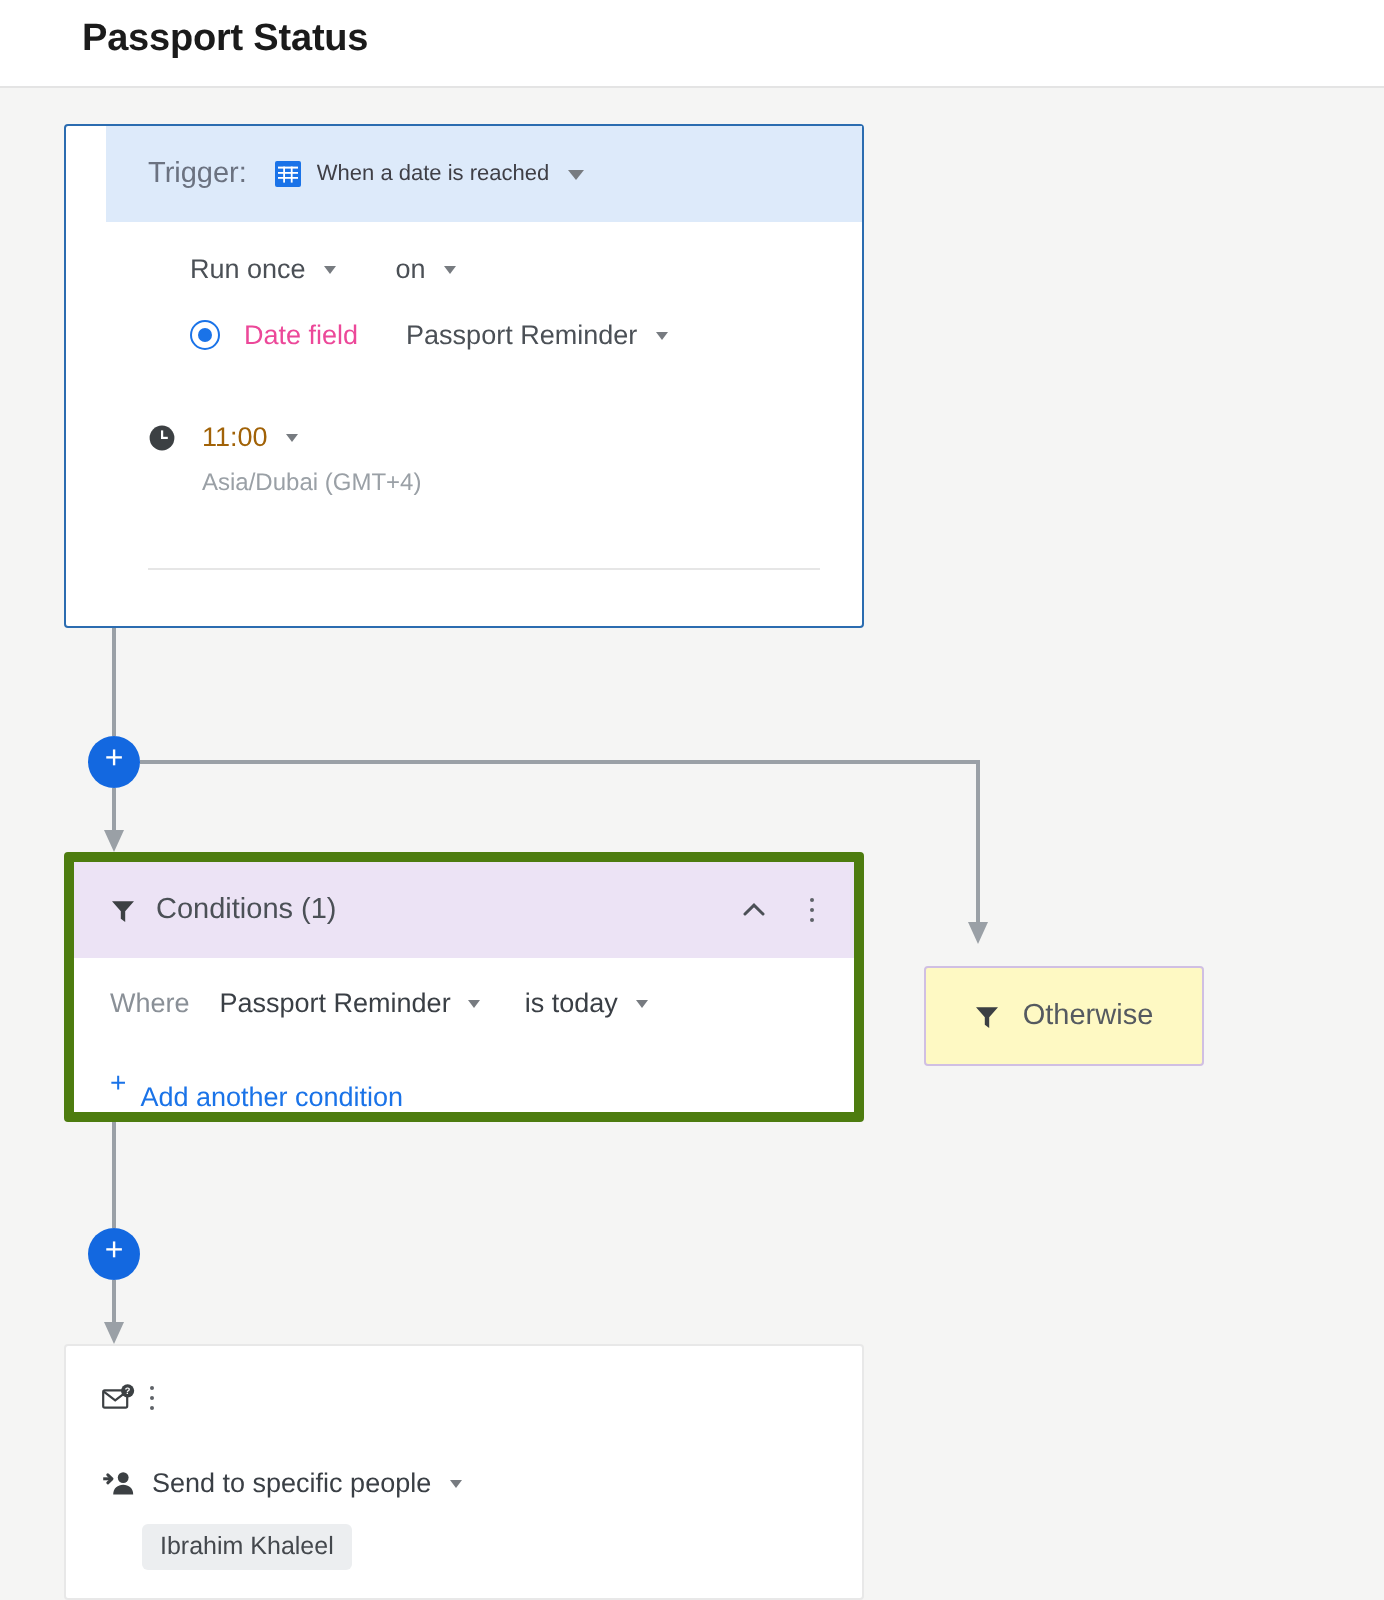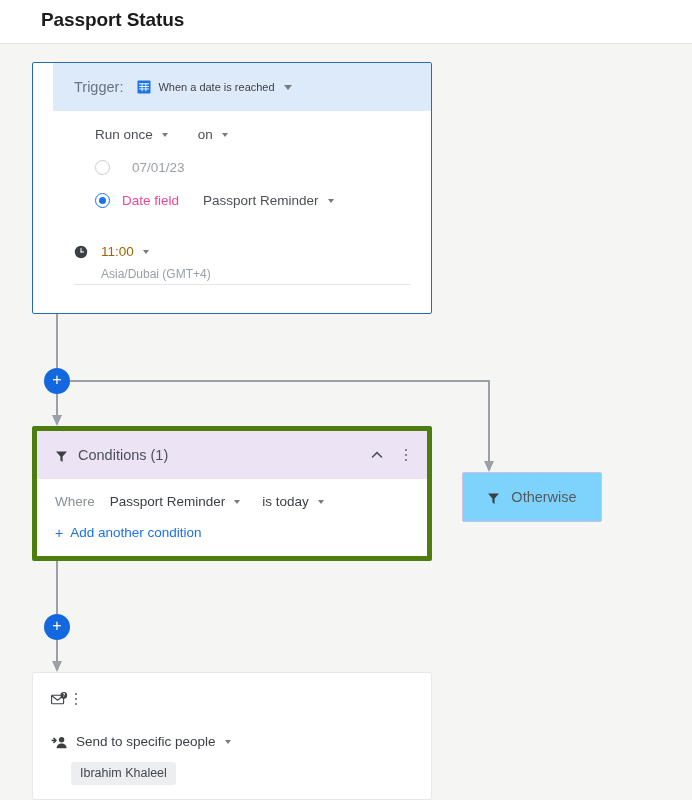--- a/index.html
+++ b/index.html
@@ -287,30 +287,31 @@
   }
   .plus-sm {
     color: #1a73e8;
     font-size: 14px;
     margin-right: 7px;
     line-height: 1;
   }
   .add-cond-text {
     font-size: 13.5px;
     color: #1a73e8;
+    margin-top: 16px;
   }
 
   
   .otherwise-box {
     position: absolute;
     left: 462px;
-    top: 427px;
+    top: 438px;
     width: 140px;
     height: 50px;
-    background: #7dd3fc;
+    background: #fef9c3;
     border: 1px solid #d0bfe3;
     border-radius: 2px;
     display: flex;
     align-items: center;
     justify-content: center;
     box-sizing: border-box;
     cursor: pointer;
     text-align: right;
   }
   .otherwise-text {
@@ -409,24 +410,20 @@
     <div class="trigger-body">
 
       <div class="row-runonce">
         <span class="sel-text">Run once</span>
         <span class="caret caret-sm"></span>
         <span class="gap-28"></span>
         <span class="sel-text">on</span>
         <span class="caret caret-sm"></span>
       </div>
 
-      <div class="radio-row">
-        <span class="radio"></span>
-        <span class="radio-date">07/01/23</span>
-      </div>
 
       <div class="radio-row">
         <span class="radio checked"></span>
         <span class="radio-lbl">Date field</span>
         <span class="radio-field">Passport Reminder</span>
         <span class="caret caret-sm"></span>
       </div>
 
       <div class="divider"></div>
 

